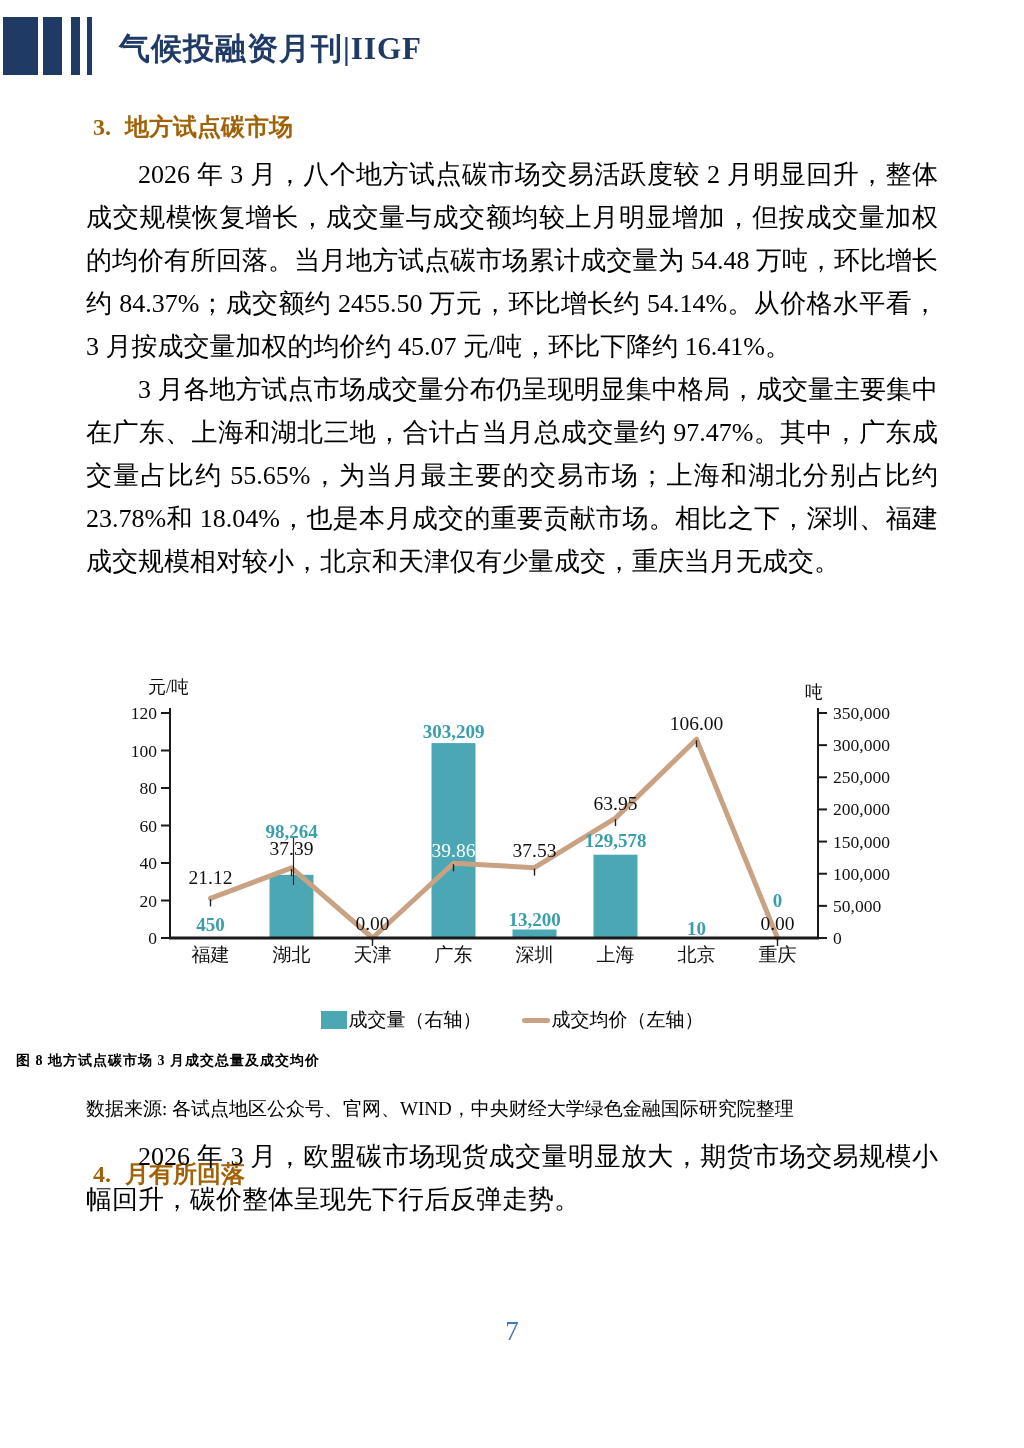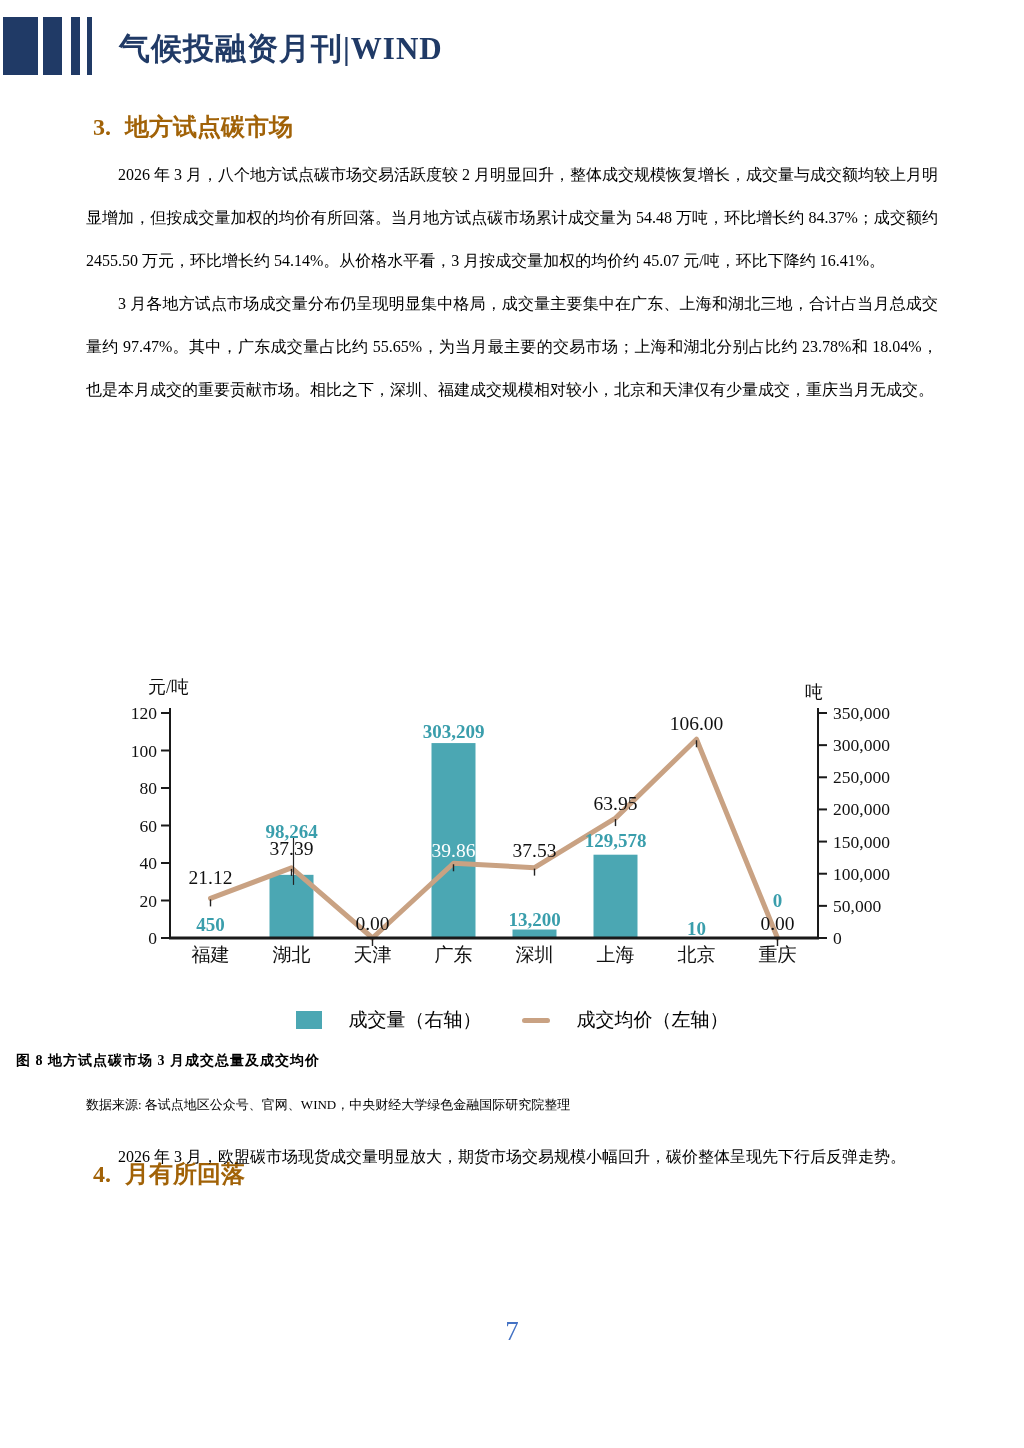--- a/index.html
+++ b/index.html
@@ -9,49 +9,49 @@
   .logo-b1{left:3px;width:35px;}
   .logo-b2{left:43px;width:19px;}
   .logo-b3{left:71px;width:9px;}
   .logo-b4{left:87px;width:5px;}
   .header-title{position:absolute;left:119px;top:28px;font-size:31px;font-weight:600;
         color:#203A66;letter-spacing:1px;white-space:nowrap;}
   .sec-heading{position:absolute;left:93px;color:#a16207;font-weight:700;font-size:24px;white-space:nowrap;}
   .sec-heading .num{margin-right:14px;}
   #heading3{top:111px;}
   #heading4{top:1158px;}
-  .body-text{position:absolute;left:86px;width:852px;font-size:16px;line-height:43px;
+  .body-text{position:absolute;left:86px;width:852px;font-size:26px;line-height:43px;
         text-align:justify;text-justify:inter-ideograph;}
   .body-text p{margin:0;text-indent:2em;}
   #textblock1{top:153px;}
   #textblock2{top:1135px;}
   .chart{position:absolute;left:86px;top:668px;width:852px;height:300px;}
   .chart text{font-family:"Liberation Serif","DejaVu Serif",serif;}
   .legend{position:absolute;left:0;top:1007px;width:100%;display:flex;justify-content:center;
         align-items:center;gap:18px;font-size:19px;}
-  .legend-item{display:flex;align-items:center;gap:27px;}
+  .legend-item{display:flex;align-items:center;gap:2px;}
   .legend-item + .legend-item{margin-left:22px;justify-content:flex-end;}
   .swatch-bar{width:26px;height:18px;background:#4BA7B3;}
   .swatch-line{width:28px;height:5px;border-radius:3px;background:#C9A283;}
   .caption{position:absolute;left:16px;top:1052px;width:100%;text-align:left;
         font-weight:700;font-size:14px;letter-spacing:1px;}
-  .source{position:absolute;left:86px;top:1096px;font-size:13px;}
+  .source{position:absolute;left:86px;top:1096px;font-size:19px;}
   .page-num{position:absolute;left:0;top:1316px;width:100%;text-align:center;
         color:#4472C4;font-size:27px;}
 </style>
 </head>
 <body>
 
 <div class="page">
 
   <div class="logo-bar logo-b1"></div>
   <div class="logo-bar logo-b2"></div>
   <div class="logo-bar logo-b3"></div>
   <div class="logo-bar logo-b4"></div>
-  <div class="header-title">气候投融资月刊|WIND</div>
+  <div class="header-title">气候投融资月刊|IIGF</div>
 
   <div class="sec-heading" id="heading3">
     <span class="num">3.</span><span>地方试点碳市场</span>
   </div>
 
   <div class="body-text" id="textblock1">
     <p>2026 年 3 月，八个地方试点碳市场交易活跃度较 2 月明显回升，整体成交规模恢复增长，成交量与成交额均较上月明显增加，但按成交量加权的均价有所回落。当月地方试点碳市场累计成交量为 54.48 万吨，环比增长约 84.37%；成交额约 2455.50 万元，环比增长约 54.14%。从价格水平看，3 月按成交量加权的均价约 45.07 元/吨，环比下降约 16.41%。</p>
     <p>3 月各地方试点市场成交量分布仍呈现明显集中格局，成交量主要集中在广东、上海和湖北三地，合计占当月总成交量约 97.47%。其中，广东成交量占比约 55.65%，为当月最主要的交易市场；上海和湖北分别占比约 23.78%和 18.04%，也是本月成交的重要贡献市场。相比之下，深圳、福建成交规模相对较小，北京和天津仅有少量成交，重庆当月无成交。</p>
   </div>
 

